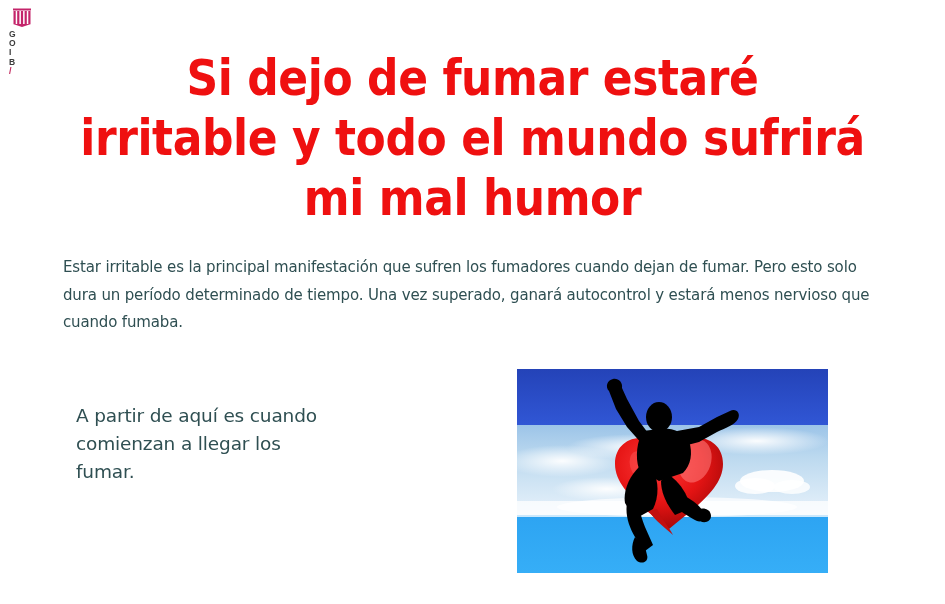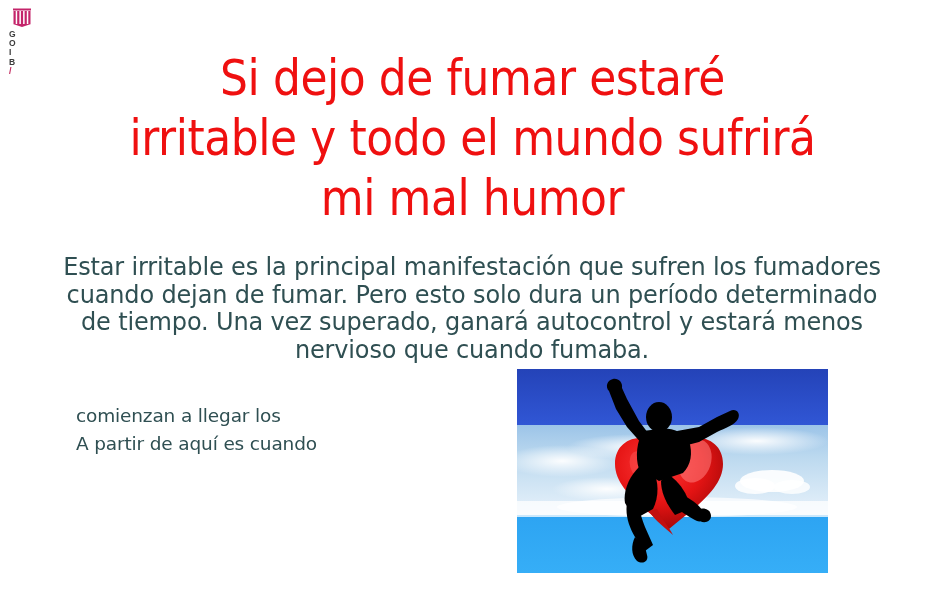--- a/index.html
+++ b/index.html
@@ -73,45 +73,44 @@
 
   
   .title {
     position: absolute;
     left: 0px;
     top: 48px;
     width: 945px;
     text-align: center;
     color: #ef1010;
     font-family: "DejaVu Sans", sans-serif;
-    font-weight: normal;
+    font-weight: bold;
     font-size: 50px;
     line-height: 60px;
     letter-spacing: -0.5px;
   }
   .title .tl {
     display: block;
     white-space: nowrap;
   }
   .title .tl-1 { transform: scaleX(0.88); }
   .title .tl-2 { transform: scaleX(0.88); }
   .title .tl-3 { transform: scaleX(0.88); }
 
   
   .para-main {
     position: absolute;
     left: 63px;
     top: 254px;
     width: 818px;
     color: #2f4f52;
     font-family: "DejaVu Sans", sans-serif;
-    font-size: 24px;
+    font-size: 15px;
     line-height: 27.5px;
     letter-spacing: -0.15px;
-    text-align: center;
   }
   .para-second {
     position: absolute;
     left: 76px;
     top: 402px;
     width: 400px;
     color: #2f4f52;
     font-family: "DejaVu Sans", sans-serif;
     font-size: 18.5px;
     line-height: 28px;
@@ -159,22 +158,23 @@
 
 <div class="title">
   <span class="tl tl-1">Si dejo de fumar estaré</span>
   <span class="tl tl-2">irritable y todo el mundo sufrirá</span>
   <span class="tl tl-3">mi mal humor</span>
 </div>
 
 <div class="para-main">Estar irritable es la principal manifestación que sufren los fumadores cuando dejan de fumar. Pero esto solo dura un período determinado de tiempo. Una vez superado, ganará autocontrol y estará menos nervioso que cuando fumaba.</div>
 
 <div class="para-second">
+  <span class="ln">A partir de aquí es cuando</span>
   <span class="ln">comienzan a llegar los</span>
-  <span class="ln">A partir de aquí es cuando</span>
+  <span class="ln">fumar.</span>
 </div>
 
 <div class="photo">
   <svg width="311" height="204" viewBox="0 0 311 204">
     <defs>
       <linearGradient id="skyTop" x1="0" y1="0" x2="0" y2="1">
         <stop offset="0%" stop-color="#2443b8"></stop>
         <stop offset="100%" stop-color="#3157d6"></stop>
       </linearGradient>
       <linearGradient id="skyMid" x1="0" y1="0" x2="0" y2="1">

